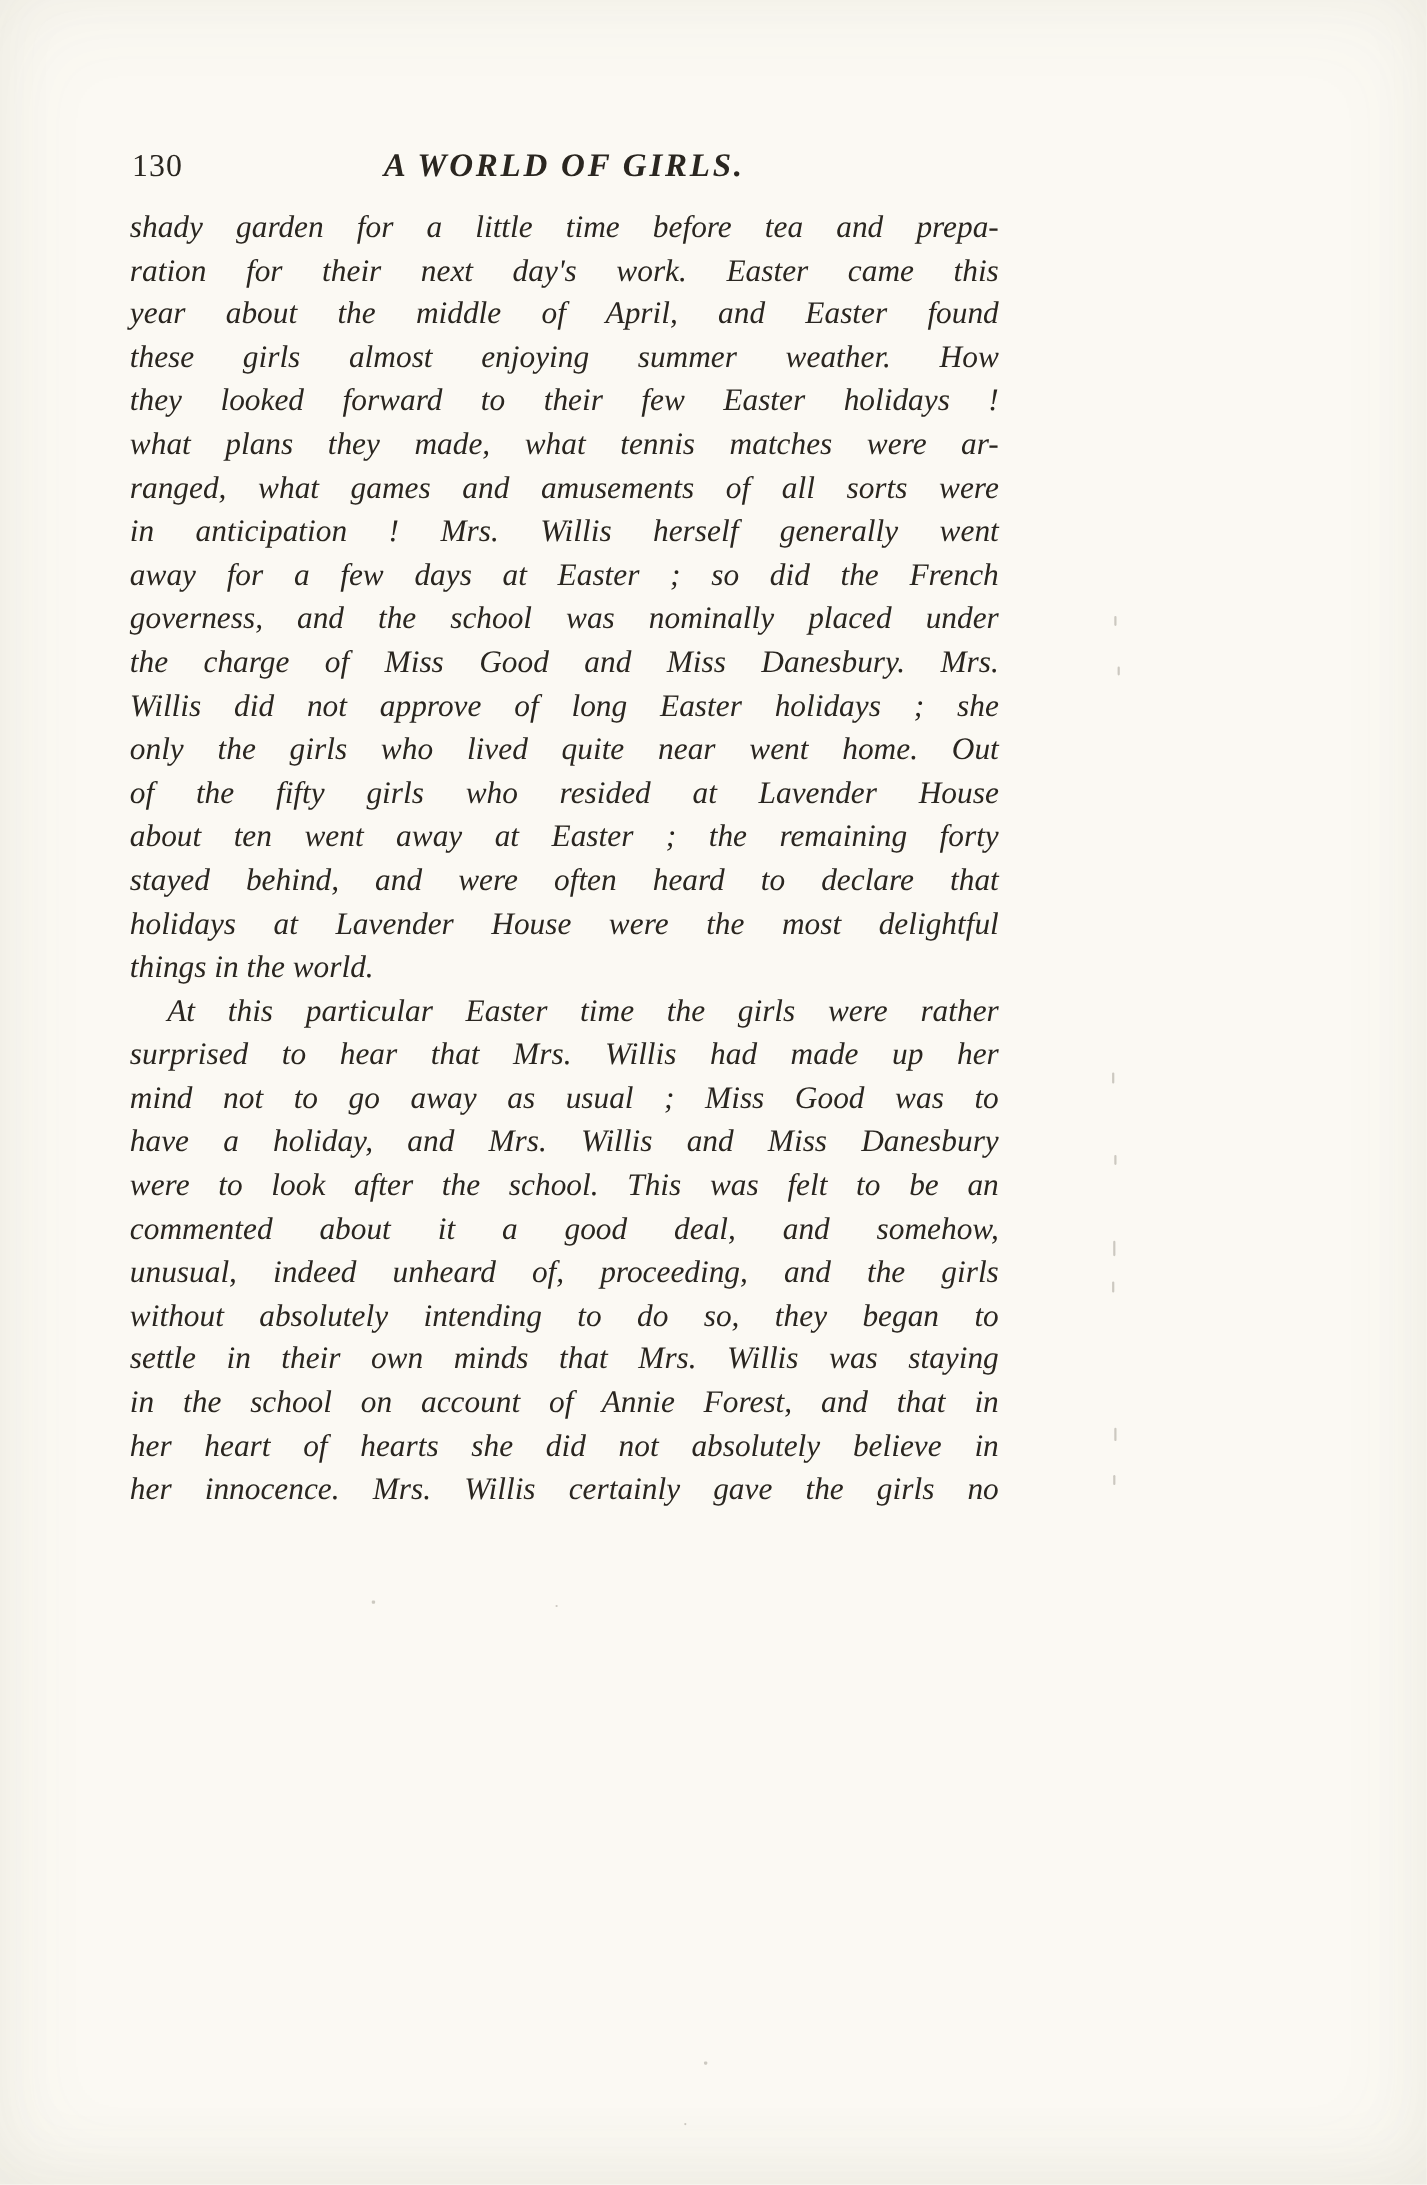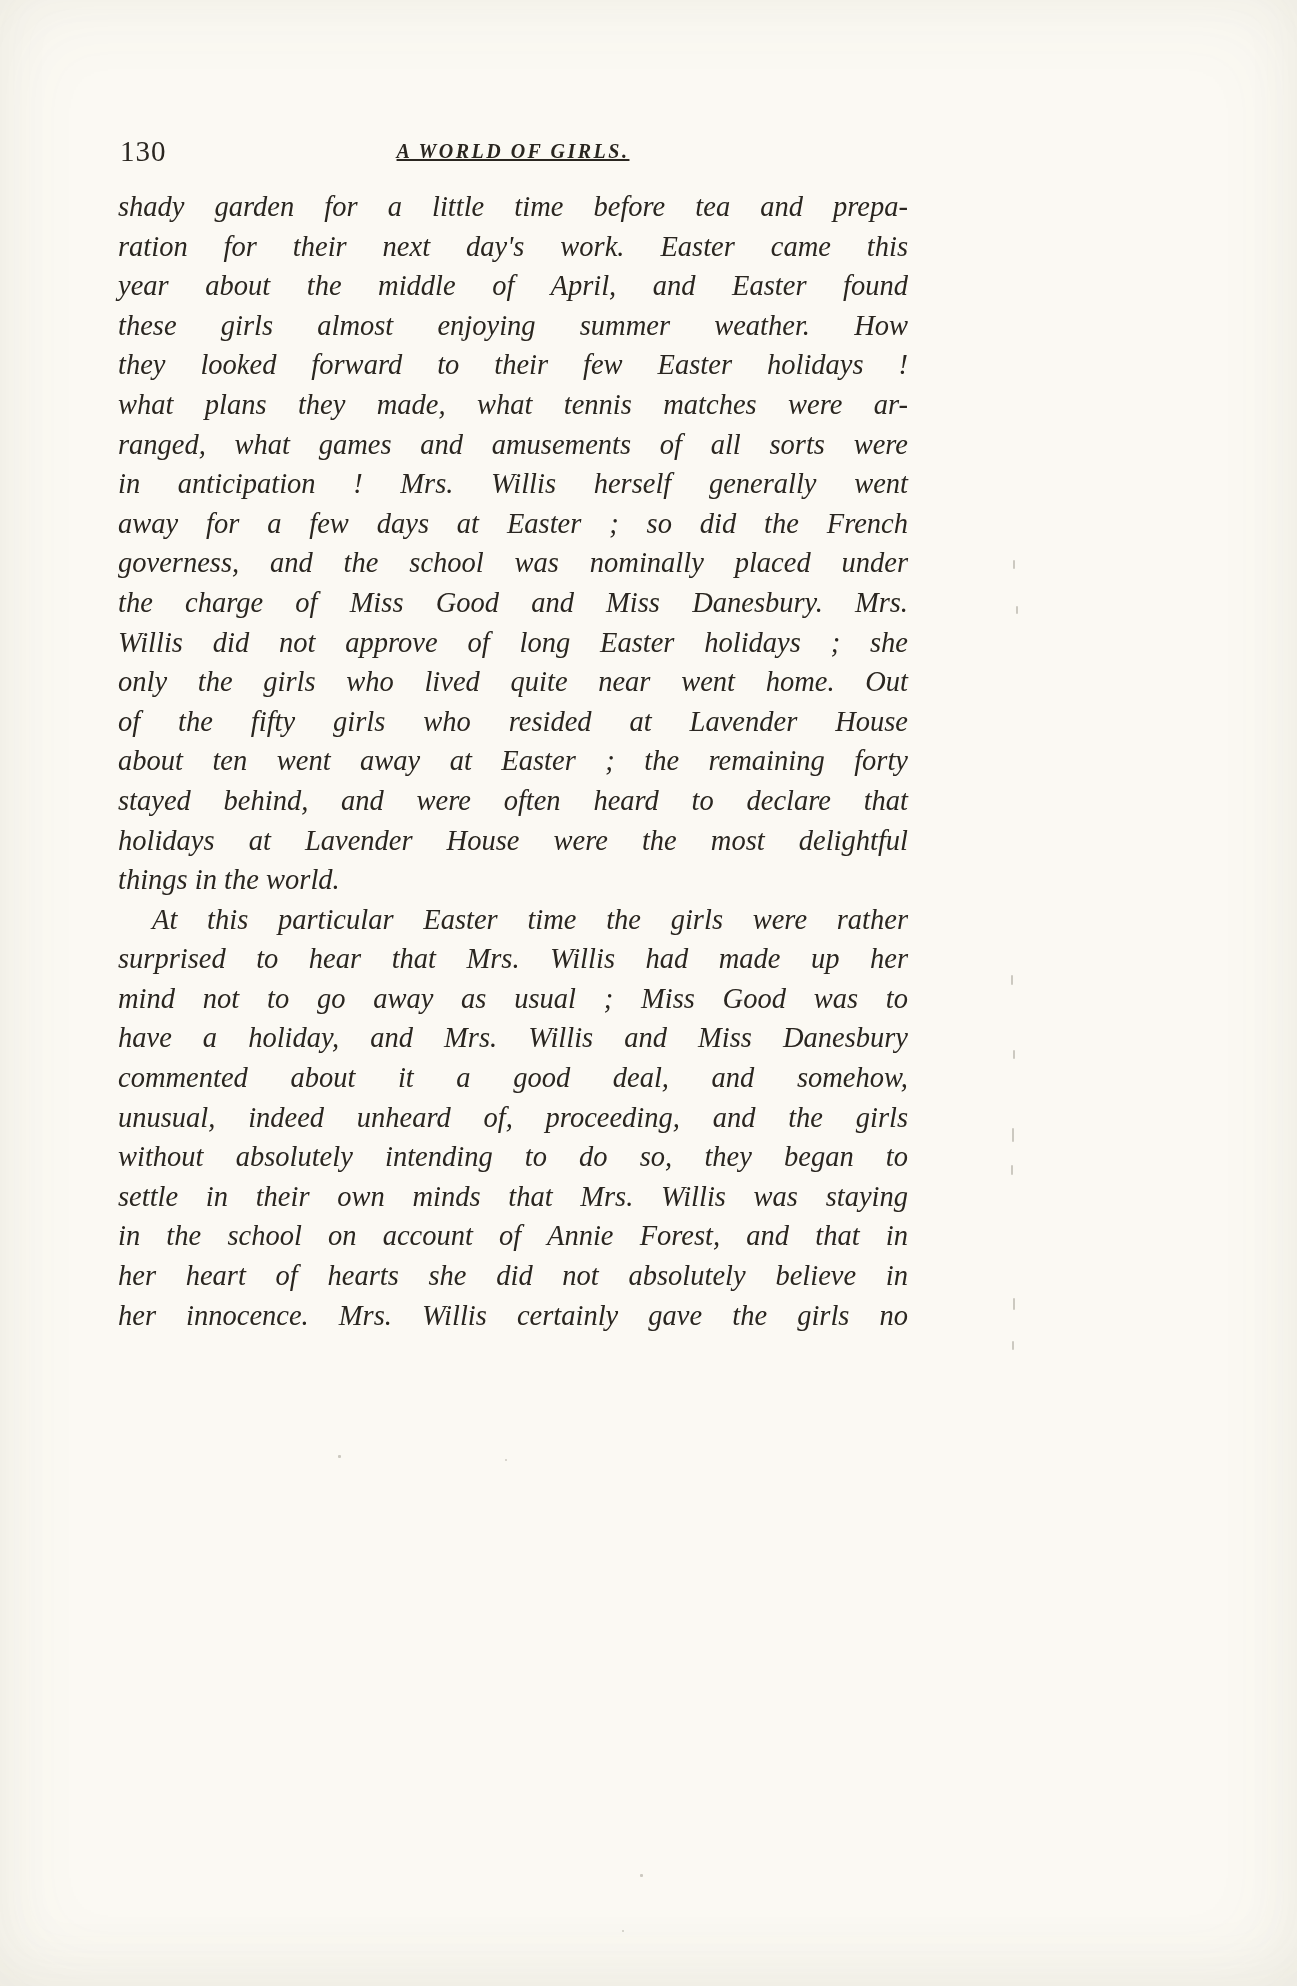--- a/index.html
+++ b/index.html
@@ -24,35 +24,34 @@
   }
   .text-block {
     position: absolute;
     left: 118px;
     top: 131px;
     width: 790px;
   }
   .page-header {
     position: relative;
     height: 40px;
-    text-decoration: underline;
   }
   .page-number {
     position: absolute;
     left: 2px;
     top: 0;
     font-size: 29px;
     line-height: 40px;
     letter-spacing: 1px;
   }
   .header-title {
     text-align: center;
     font-style: italic;
     font-weight: 600;
-    font-size: 20px;
+    font-size: 30px;
     line-height: 40px;
     letter-spacing: 2.5px;
   }
   .body-text {
     margin-top: 16px;
     font-size: 28.5px;
   }
   .paragraph {
     margin: 0;
     font-style: italic;
@@ -102,20 +101,21 @@
           <div class="line">about ten went away at Easter&nbsp;; the remaining forty</div>
           <div class="line">stayed behind, and were often heard to declare that</div>
           <div class="line">holidays at Lavender House were the most delightful</div>
           <div class="line no-justify">things in the world.</div>
         </div>
         <div class="paragraph">
           <div class="line indent">At this particular Easter time the girls were rather</div>
           <div class="line">surprised to hear that Mrs. Willis had made up her</div>
           <div class="line">mind not to go away as usual&nbsp;; Miss Good was to</div>
           <div class="line">have a holiday, and Mrs. Willis and Miss Danesbury</div>
+          <div class="line">were to look after the school. This was felt to be an</div>
           <div class="line">commented about it a good deal, and somehow,</div>
           <div class="line">unusual, indeed unheard of, proceeding, and the girls</div>
           <div class="line">without absolutely intending to do so, they began to</div>
           <div class="line">settle in their own minds that Mrs. Willis was staying</div>
           <div class="line">in the school on account of Annie Forest, and that in</div>
           <div class="line">her heart of hearts she did not absolutely believe in</div>
           <div class="line">her innocence. Mrs. Willis certainly gave the girls no</div>
         </div>
       </div>
   </div>

